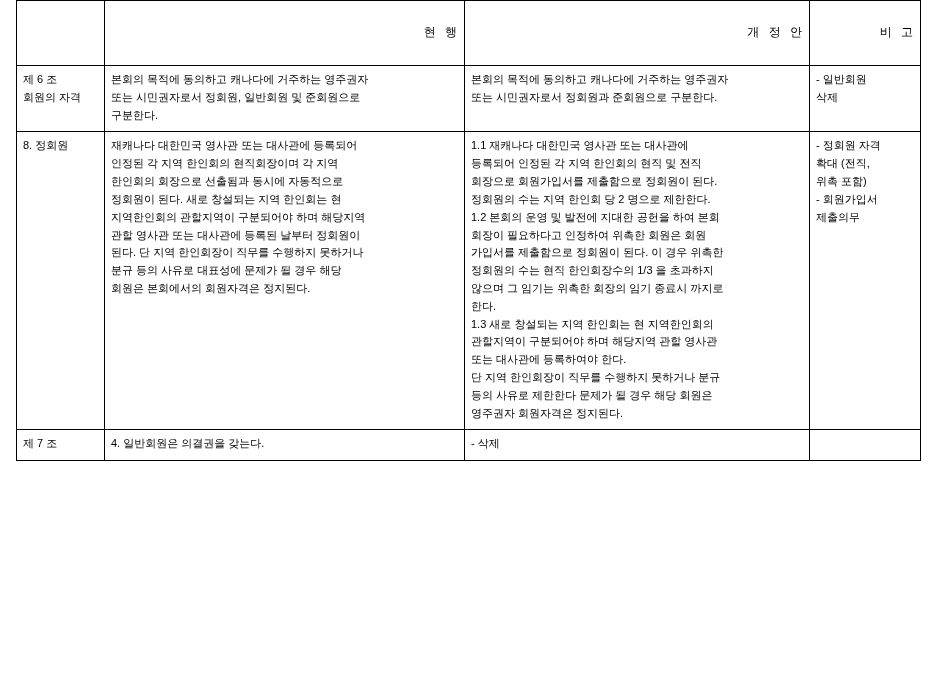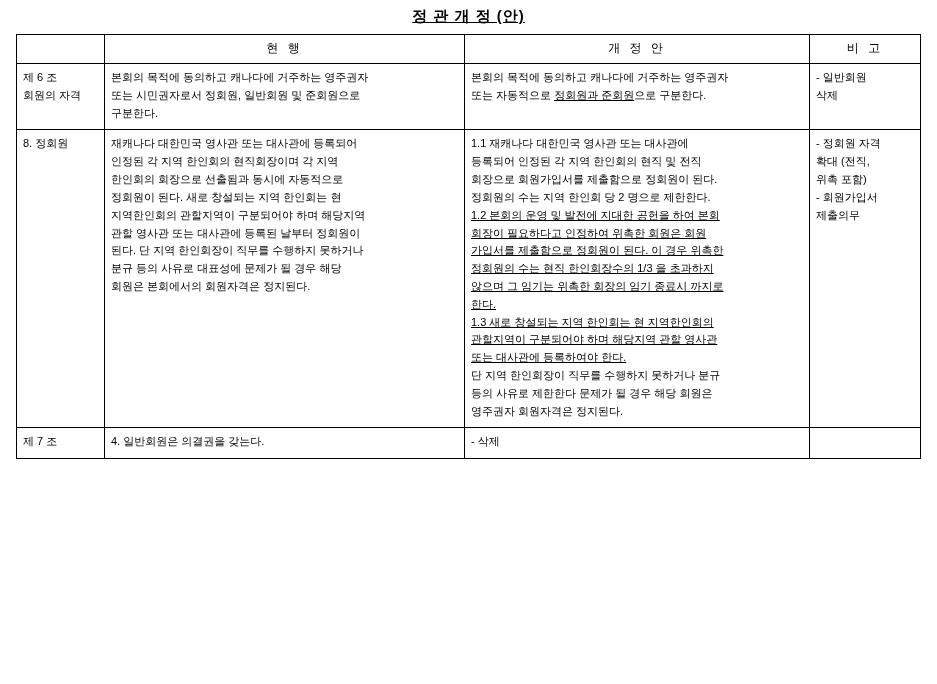--- a/index.html
+++ b/index.html
@@ -43,39 +43,38 @@
   table.amend col.c3 { width: 111px; }
 
   table.amend th, table.amend td {
     border: 1px solid #000000;
     vertical-align: top;
     padding: 5px 6px 7px 6px;
     font-size: 11px;
     line-height: 1.62;
   }
   table.amend thead th {
-    text-align: center;
+    text-align: right;
     vertical-align: middle;
     font-weight: normal;
     font-size: 12px;
     letter-spacing: 3px;
     height: 22px;
-    padding: 3px 4px;
+    padding: 21px 4px;
   }
   .cell-line { display: block; white-space: pre-wrap; }
-  .u { text-decoration: underline; }
+  .u { }
   td.label-cell { font-size: 11.5px; }
   td.note-cell { font-size: 11.5px; }
 </style>
 </head>
 <body>
 
 <div class="page">
 
-  <div class="doc-title">정 관 개 정 (안)</div>
 
   <table class="amend">
     <colgroup>
       <col class="c0">
         <col class="c1">
         <col class="c2">
         <col class="c3">
     </colgroup>
     <thead>
       <tr>
@@ -92,21 +91,21 @@
           <span class="cell-line">제 6 조</span>
           <span class="cell-line">회원의 자격</span>
         </td>
         <td>
           <span class="cell-line">본회의 목적에 동의하고 캐나다에 거주하는 영주권자</span>
           <span class="cell-line">또는 시민권자로서 정회원, 일반회원 및 준회원으로</span>
           <span class="cell-line">구분한다.</span>
         </td>
         <td>
           <span class="cell-line">본회의 목적에 동의하고 캐나다에 거주하는 영주권자</span>
-          <span class="cell-line"><span>또는 자동적으로 </span><span class="u">정회원과 준회원</span><span>으로 구분한다.</span></span>
+          <span class="cell-line"><span>또는 시민권자로서 </span><span class="u">정회원과 준회원</span><span>으로 구분한다.</span></span>
         </td>
         <td class="note-cell">
           <span class="cell-line">- 일반회원</span>
           <span class="cell-line">삭제</span>
         </td>
       </tr>
 
       <tr>
         <td class="label-cell">
           <span class="cell-line">8. 정회원</span>

